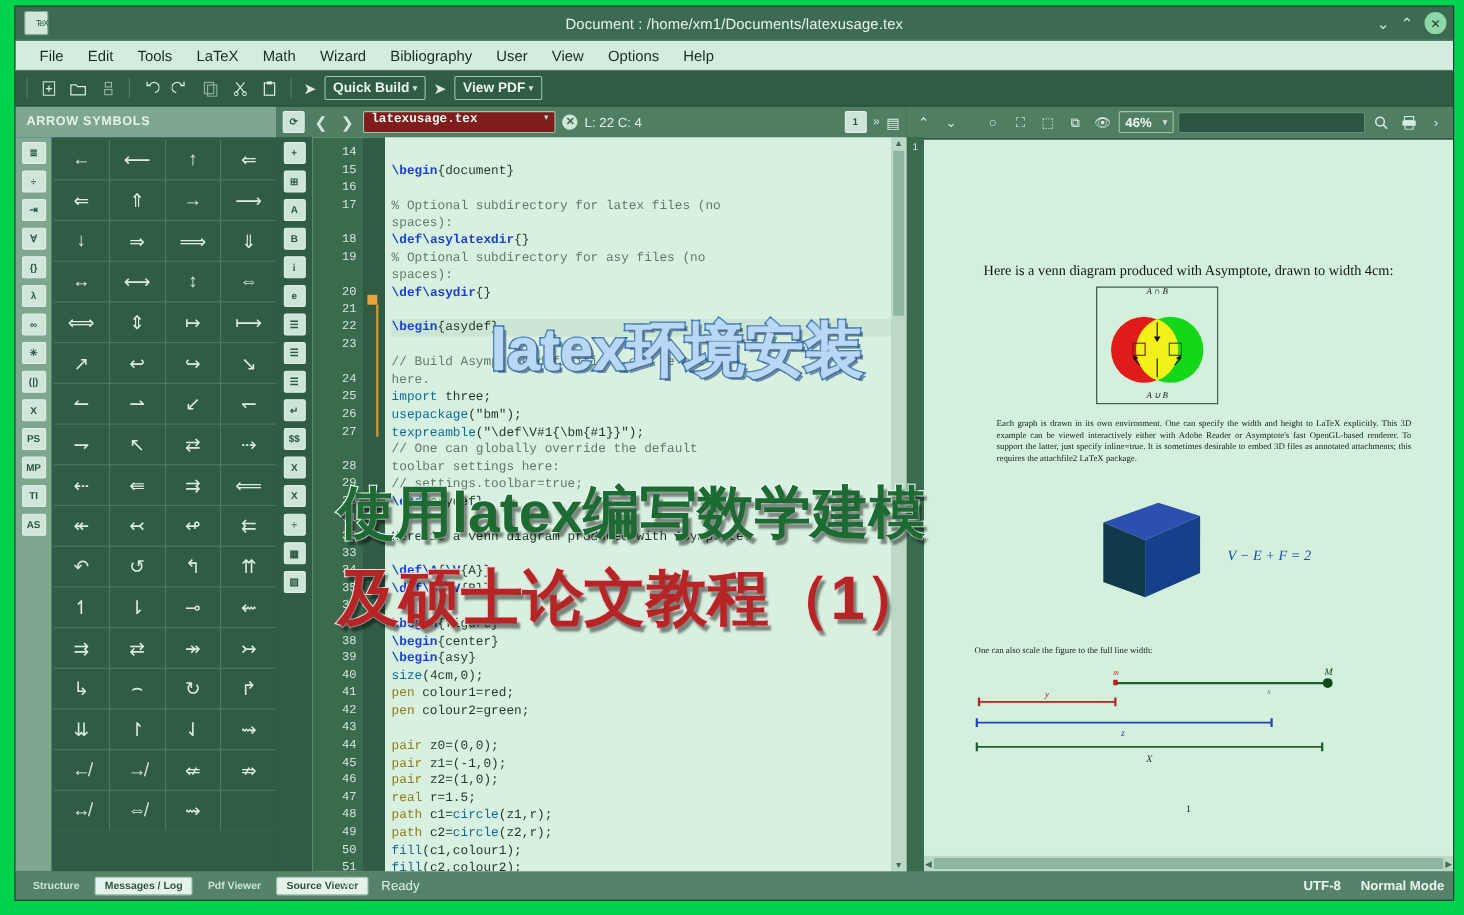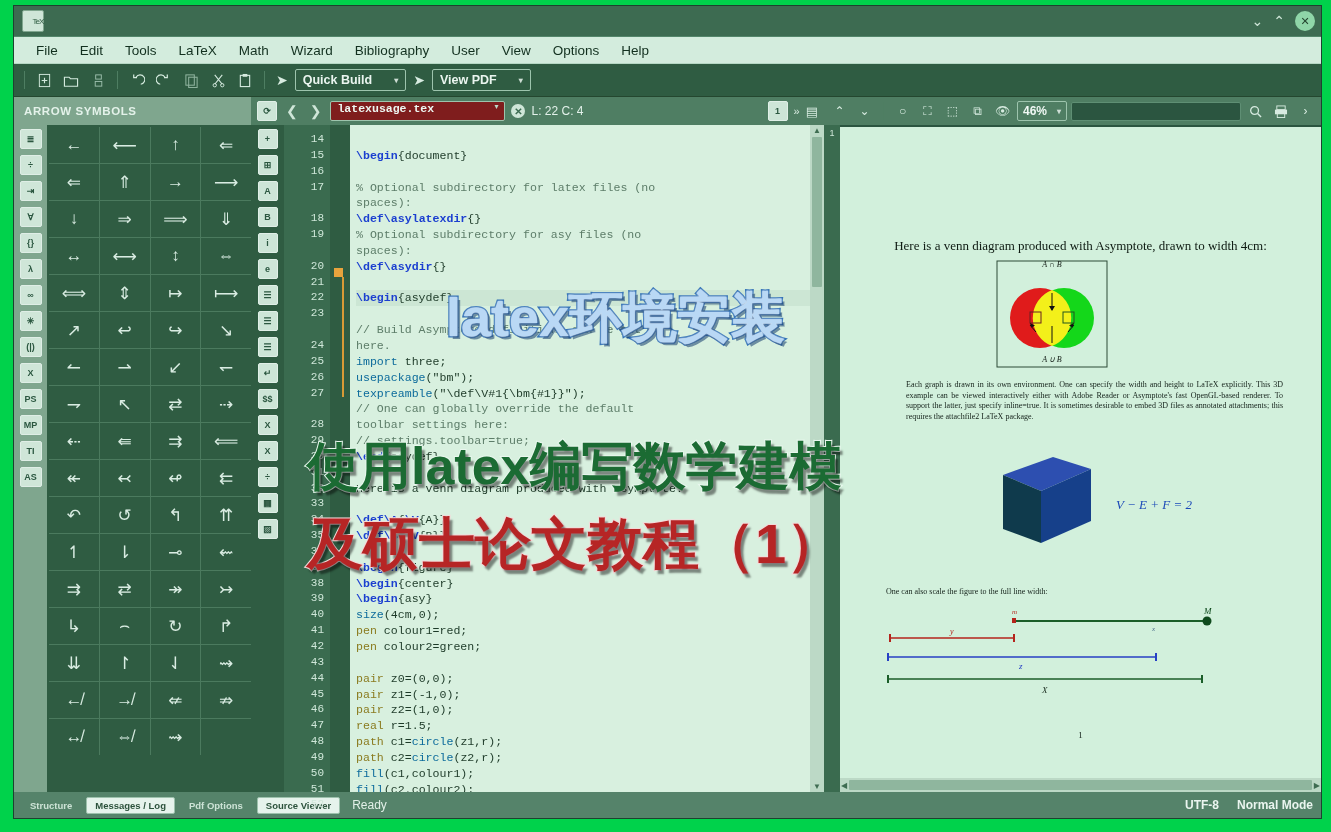--- a/index.html
+++ b/index.html
@@ -57,21 +57,21 @@
     border-bottom:1px solid #24472f;
   }
   .tbtn {
     width:24px;height:24px;display:flex;align-items:center;justify-content:center;
     color:#d4ead e; color:#d4eade; font-size:14px; cursor:pointer; border-radius:2px;
   }
   .tbtn svg{ display:block; }
   .tsep { width:1px;height:18px;background:#4e7e62;margin:0 4px; }
   .combo {
     height:22px; border:1px solid #9dc4ad; background:#2f5c42; color:#eaf5ef;
-    font-size:12.5px; font-weight:bold; display:flex;align-items:center;gap:22px;
+    font-size:12.5px; font-weight:bold; display:flex;align-items:center;gap:3px;
     padding:0 7px; border-radius:2px; cursor:pointer;
   }
   .combo .caret{font-size:8px;opacity:.85;}
   .play { color:#d8ece1; font-size:14px; padding:0 4px; cursor:pointer; }
 
   
   .middle { flex:1 1 auto; display:flex; min-height:0; }
 
   
   .symbols-pane {
@@ -223,20 +223,21 @@
     text-shadow:3px 4px 2px rgba(0,0,0,.45);
   }
 </style>
 </head>
 <body>
 
 <div class="app">
 
   <div class="titlebar">
     <div class="tb-icon">TeX</div>
+    <div class="tb-title">Document : /home/xm1/Documents/latexusage.tex</div>
     <div class="tb-ctrls">
       <span>⌄</span>
       <span>⌃</span>
       <div class="tb-round">✕</div>
     </div>
   </div>
 
   <div class="menubar">
     <div class="menu-item">File</div>
     <div class="menu-item">Edit</div>
@@ -651,21 +652,21 @@
             <div class="arr">▶</div>
           </div>
         </div>
       </div>
     </div>
   </div>
 
   <div class="statusbar">
     <div class="sbtn">Structure</div>
     <div class="sbtn active">Messages / Log</div>
-    <div class="sbtn">Pdf Options</div>
+    <div class="sbtn">Pdf Viewer</div>
     <div class="sbtn active">Source Viewer</div>
     <div class="ready">Ready</div>
     <div class="sright">
       <span>UTF-8</span>
       <span>Normal Mode</span>
     </div>
   </div>
 </div>
 
 <div class="ovl" id="ovl1">latex环境安装</div>

